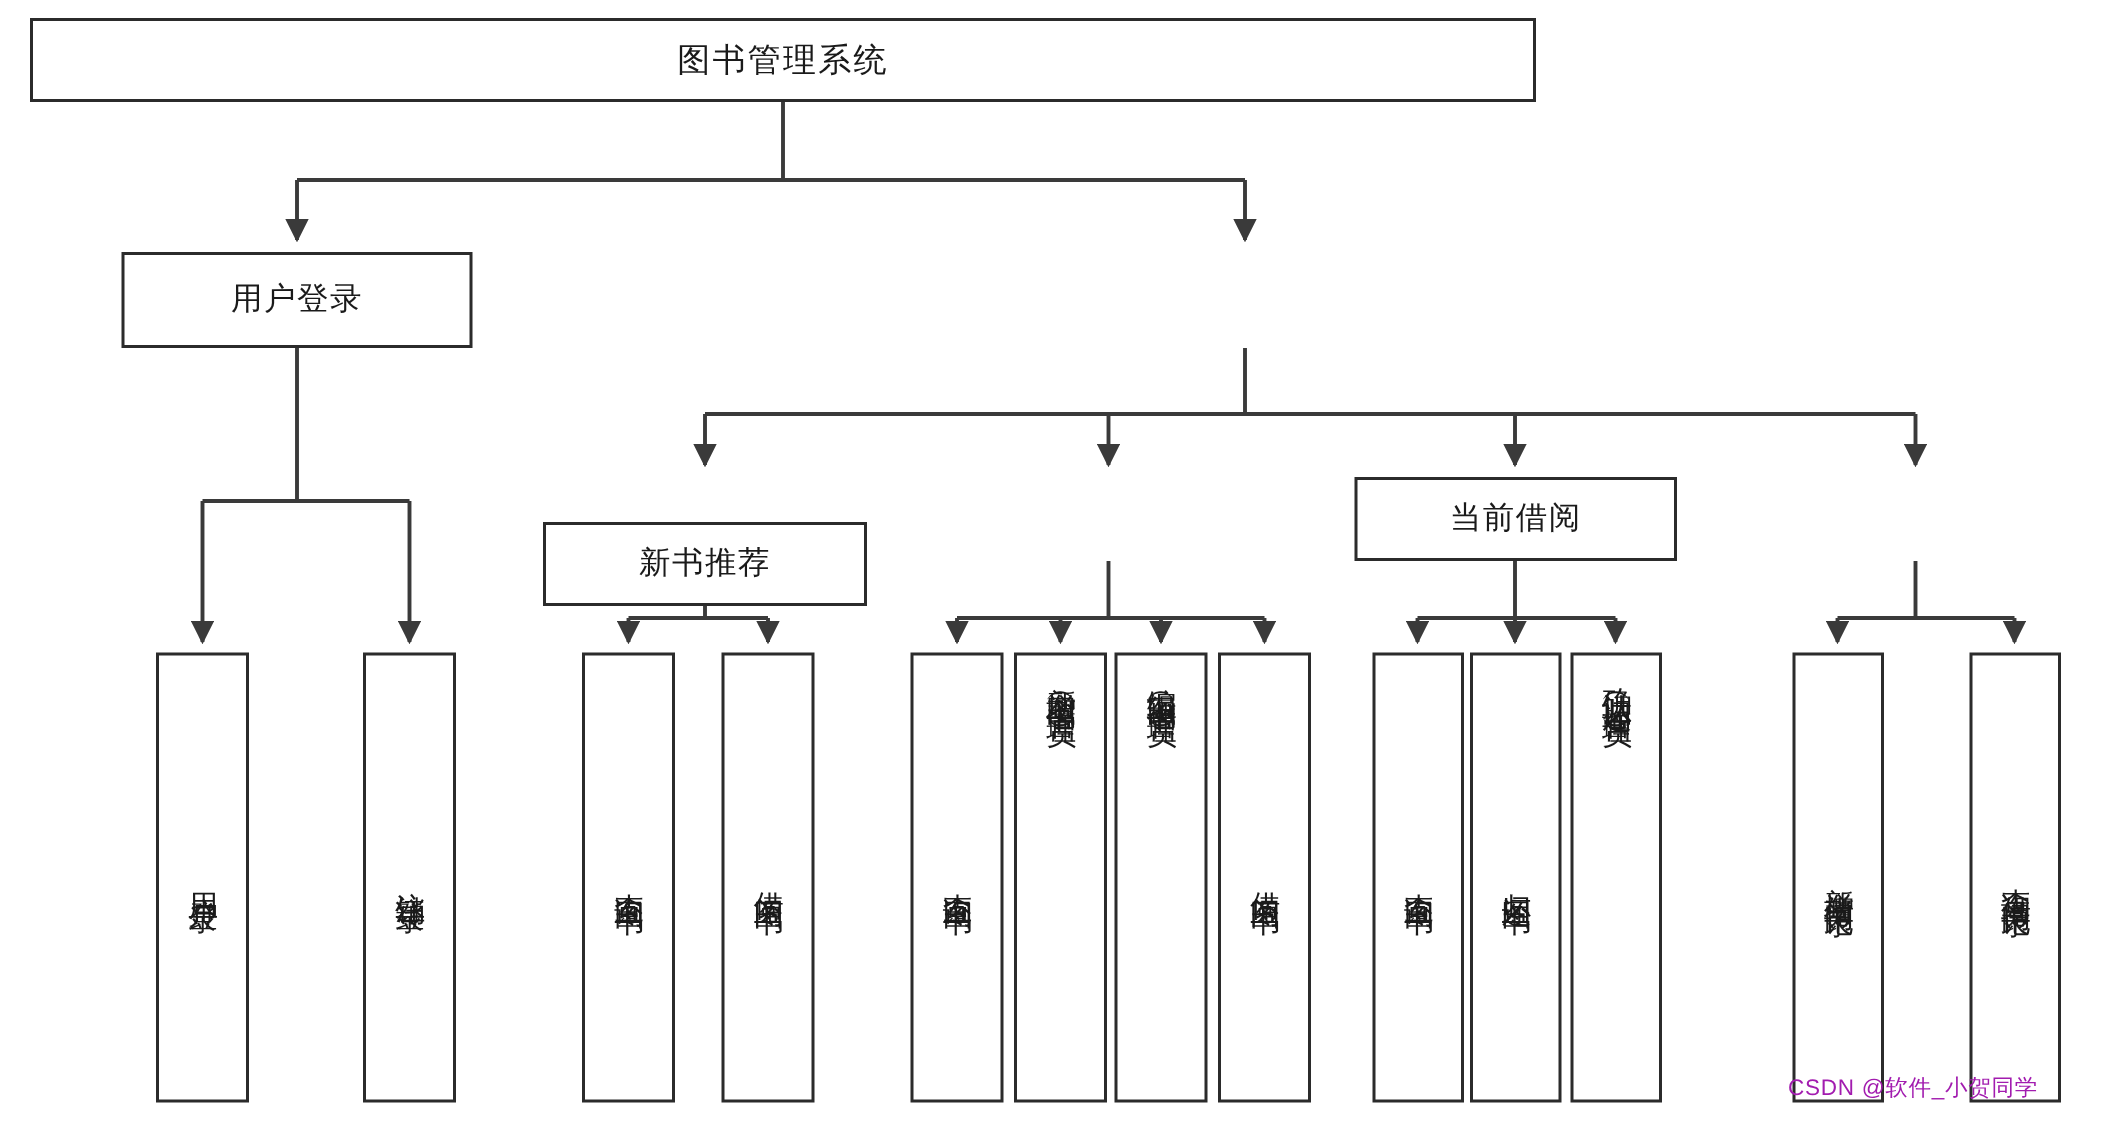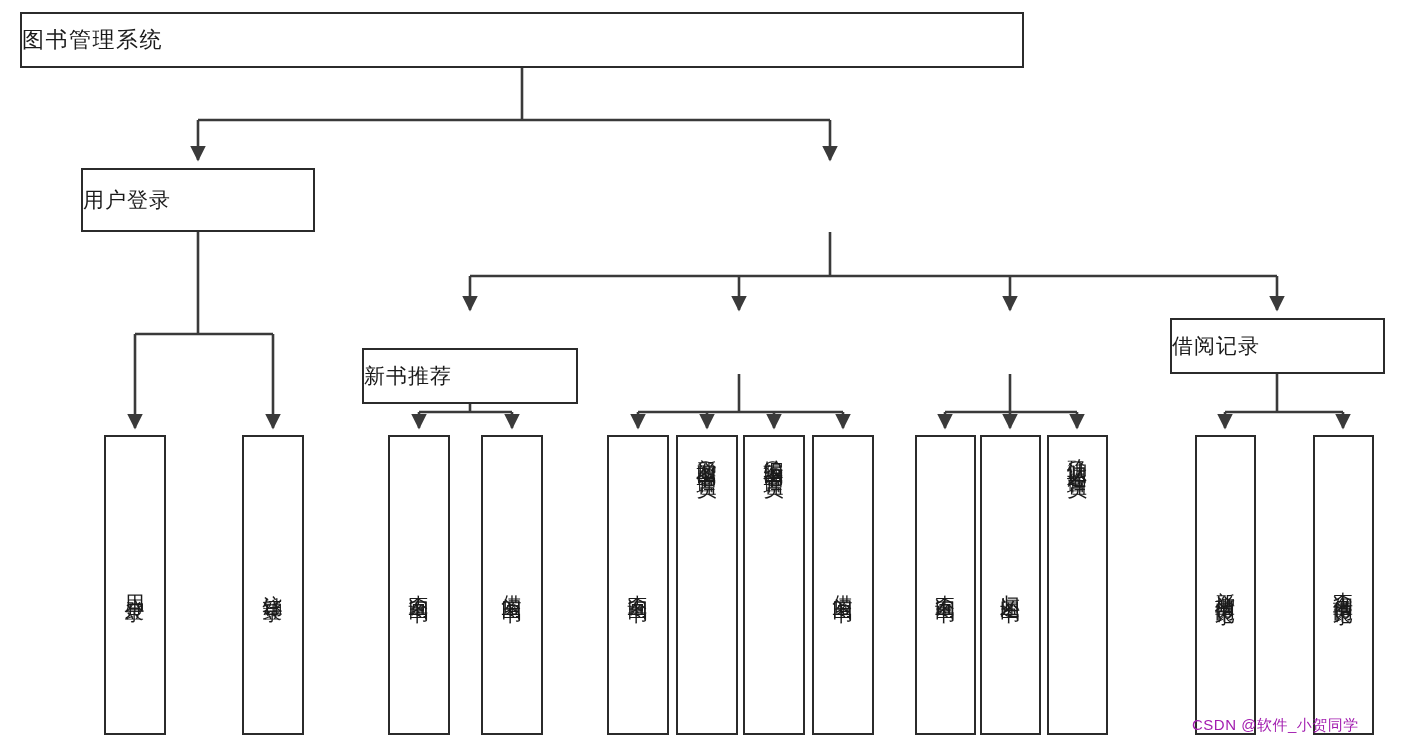--- a/index.html
+++ b/index.html
@@ -21,20 +21,21 @@
     width:1405px; height:747px;
     pointer-events:none;
   }
   .node{
     position:absolute;
     box-sizing:border-box;
     background:#ffffff;
     border:2px solid #2b2b2b;
     display:flex;
     align-items:center;
+    justify-content:center;
     color:#1a1a1a;
   }
   .node .label{
     display:block;
     text-align:center;
     line-height:1.18;
     white-space:nowrap;
   }
   
   .node.h .label{
@@ -128,22 +129,22 @@
     <span class="label">图书管理系统</span>
   </div>
 
   <div class="node h" style="left:81px;top:168px;width:234px;height:64px;">
     <span class="label">用户登录</span>
   </div>
 
   <div class="node h" style="left:362px;top:318px;width:216px;height:56px;margin-top:30px;">
     <span class="label">新书推荐</span>
   </div>
-  <div class="node h" style="left:1170px;top:318px;width:215px;height:56px;">
-    <span class="label">借阅记录</span>
+  <div class="node h" style="left:903px;top:318px;width:215px;height:56px;">
+    <span class="label">当前借阅</span>
   </div>
 
   <div class="node v center" style="left:104px;top:435px;width:62px;height:300px;">
     <span class="label">用户登录</span>
   </div>
   <div class="node v center" style="left:242px;top:435px;width:62px;height:300px;">
     <span class="label">注销登录</span>
   </div>
 
   <div class="node v center" style="left:388px;top:435px;width:62px;height:300px;">

